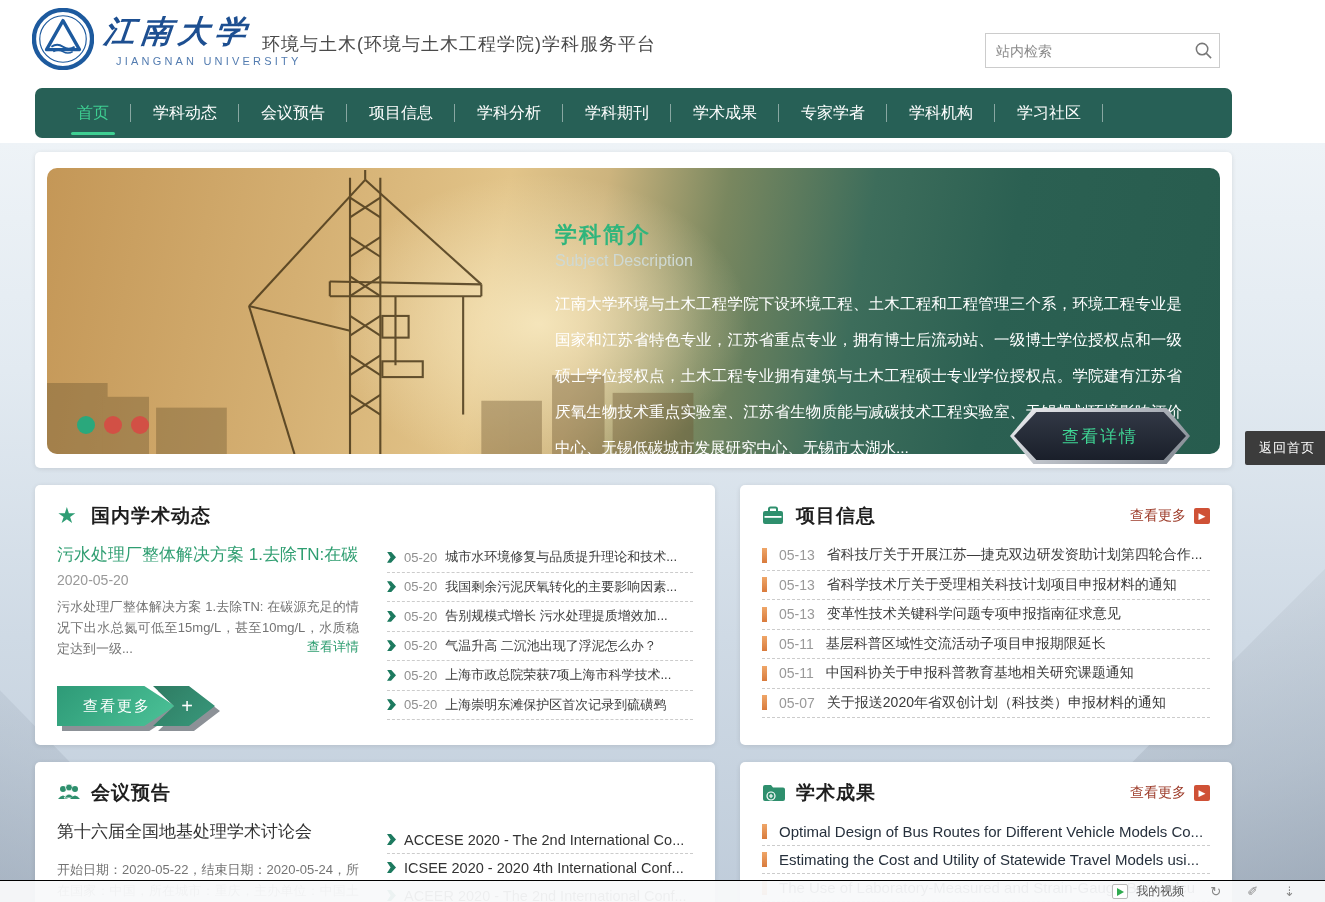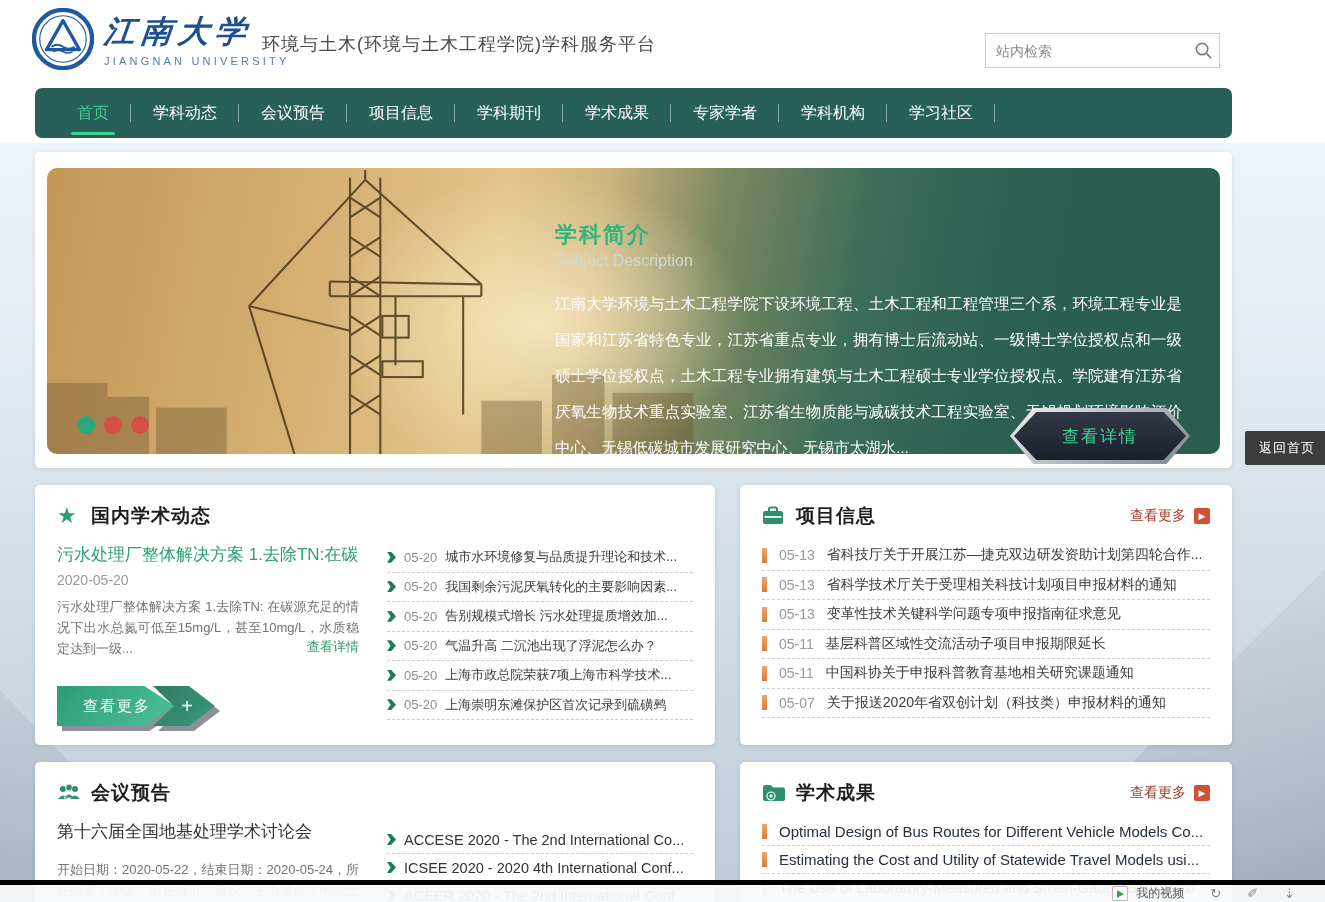--- a/index.html
+++ b/index.html
@@ -15,21 +15,21 @@
   .page-bg::after { content:""; position:absolute; right:-60px; bottom:0; width:560px; height:480px;
     background: linear-gradient(160deg, rgba(255,255,255,.1) 30%, rgba(150,162,176,.4) 75%, rgba(120,132,148,.5) 100%);
     clip-path: polygon(100% 100%, 100% 18%, 30% 100%); }
 
   
   .header { position:absolute; top:0; left:0; width:100%; height:82px; background:#fff; z-index:5; }
   .logo-wrap { position:absolute; left:32px; top:8px; display:flex; align-items:center; }
   .logo-seal { width:62px; height:62px; }
   .logo-texts { margin-left:10px; color:#1d4f91; }
   .logo-cn { font-family:"DejaVu Serif","Liberation Serif",serif; font-style:italic; font-weight:bold; font-size:31px; letter-spacing:6px; color:#1d4f91; transform:skewX(-6deg); }
-  .logo-en { font-size:11px; letter-spacing:3.2px; color:#537cb0; margin-top:2px; }
+  .logo-en { font-size:11px; letter-spacing:3.2px; color:#537cb0; margin-top:2px;margin-left:12px; }
   .site-title { position:absolute; left:262px; top:32px; font-size:18px; color:#4a4a4a; letter-spacing:1px; }
   .search-box { position:absolute; right:105px; top:33px; width:235px; height:35px; border:1px solid #ccc; background:#fff; display:flex; align-items:center; }
   .search-box input { flex:1; border:none; outline:none; font-size:14px; color:#444; padding:0 10px; background:transparent; font-family:inherit; }
   .search-box input::placeholder { color:#8a8a8a; }
   .search-icon { width:34px; display:flex; align-items:center; justify-content:center; cursor:pointer; }
 
   
   .nav { position:absolute; left:35px; top:88px; width:1197px; height:50px; background:#276056; border-radius:7px; z-index:5; display:flex; align-items:center; padding-left:20px; }
   .nav ul { list-style:none; display:flex; height:100%; }
   .nav li { position:relative; display:flex; align-items:center; padding:0 22px; color:#fff; font-size:16px; cursor:pointer; }
@@ -115,21 +115,21 @@
 
   ul.achv-list { list-style:none; margin-top:12px; }
   .achv-row { display:flex; align-items:center; height:28px; border-bottom:1px dashed #ccc; font-size:15px; cursor:pointer; }
   .achv-title { color:#26303c; white-space:nowrap; overflow:hidden; text-overflow:ellipsis; }
 
   .conf-rows .news-row { height:28px; font-size:14.5px; }
   .conf-rows .news-title { color:#333; }
 
   
   .bottom-bar { position:absolute; left:0; bottom:0; width:100%; height:22px; background:rgba(248,249,250,.95);
-    border-top:5px solid #000000; z-index:9; display:flex; align-items:center; justify-content:flex-end; gap:26px; padding-right:30px;text-align:right; }
+    border-top:1px solid #000000; z-index:9; display:flex; align-items:center; justify-content:flex-end; gap:26px; padding-right:30px;text-align:right; }
   .video-chip { display:flex; align-items:center; gap:8px; cursor:pointer; }
   .play-box { width:16px; height:15px; background:#fff; border:1px solid #b9b9b9; border-radius:2px; display:flex; align-items:center; justify-content:center; }
   .play-tri { width:0; height:0; border-left:7px solid #2faa4f; border-top:4.5px solid transparent; border-bottom:4.5px solid transparent; }
   .video-label { font-size:12px; color:#555; }
   .bar-glyph { font-size:13px; color:#8a8a8a; cursor:pointer; }
 </style>
 </head>
 <body>
 
 <div class="page-bg"></div>
@@ -172,20 +172,23 @@
       </li>
 
       <li>
         <span>会议预告</span>
       </li>
 
       <li>
         <span>项目信息</span>
       </li>
 
+      <li>
+        <span>学科分析</span>
+      </li>
 
       <li>
         <span>学科期刊</span>
       </li>
 
       <li>
         <span>学术成果</span>
       </li>
 
       <li>

